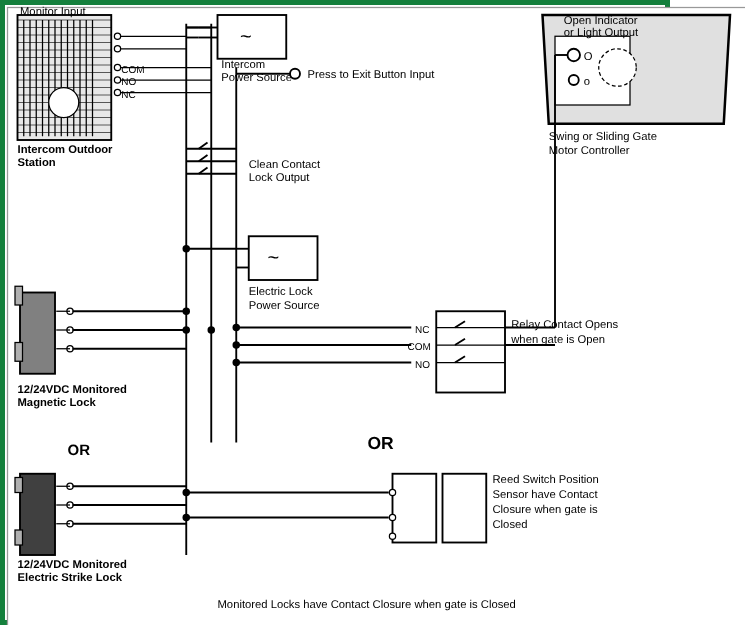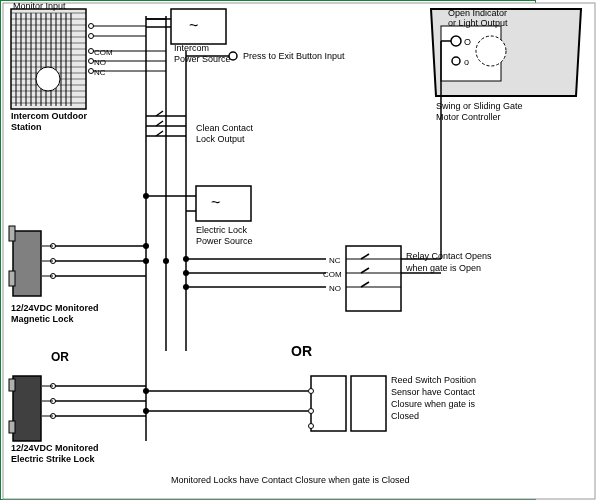--- a/index.html
+++ b/index.html
@@ -9,21 +9,21 @@
       background: #fff;
       font-family: Arial, sans-serif;
       font-size: 11px;
       overflow: hidden;
       position: relative;
     }
     #diagram-container {
       width: 536px;
       height: 500px;
       position: relative;
-      border: 1px solid #15803d;
+      border: 4px solid #15803d;
     }
     svg {
       width: 596px;
       height: 500px;
       position: absolute;
       top: 0; left: 0;
     }
   </style>
 </head>
 <body>

